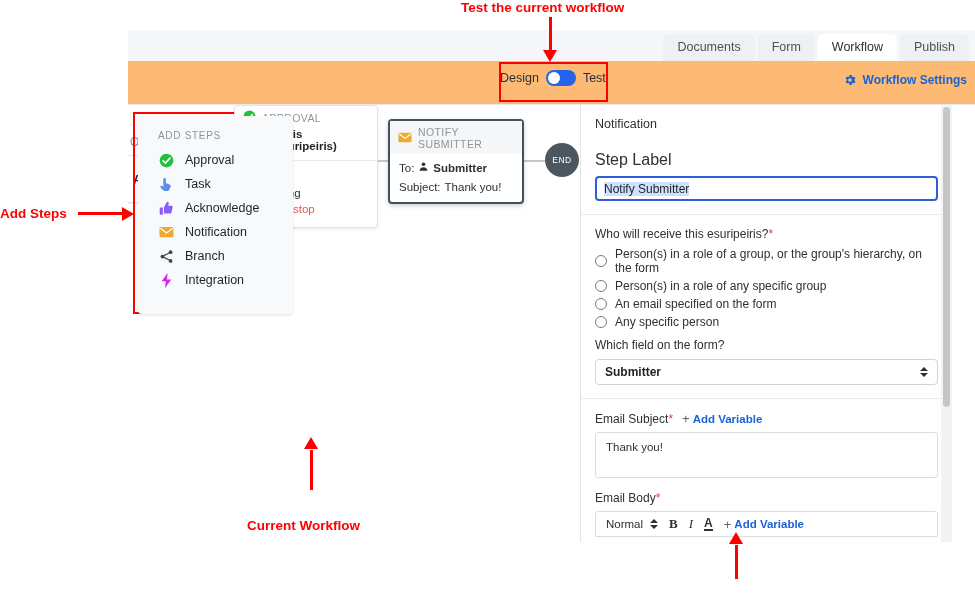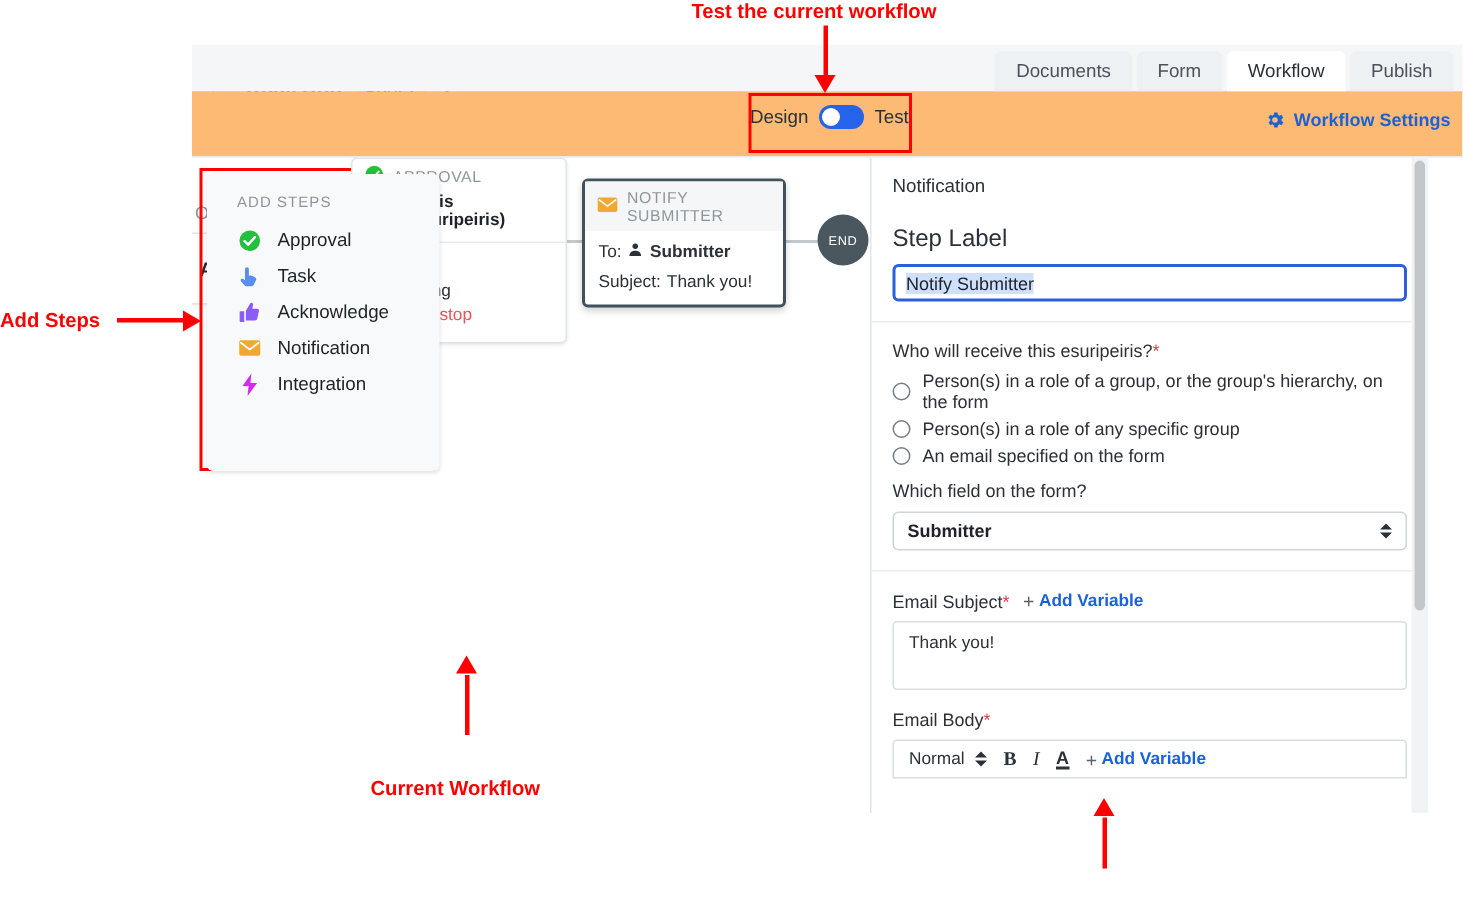--- a/index.html
+++ b/index.html
@@ -382,20 +382,32 @@
         <div class="as-item">
           <span class="as-ico">
             <svg width="15" height="12" viewBox="0 0 24 18">
                 <rect x="0.8" y="0.8" width="22.4" height="16.4" rx="2" fill="#f0a830"></rect>
                 <polyline points="2.5,3.5 12,10.5 21.5,3.5" fill="none" stroke="#fff" stroke-width="2" stroke-linecap="round" stroke-linejoin="round"></polyline>
               </svg>
           </span>
           <span>Notification</span>
         </div>
 
+        <div class="as-item">
+          <span class="as-ico">
+            <svg width="15" height="15" viewBox="0 0 24 24" fill="#3b4650">
+                <circle cx="18.5" cy="5" r="3"></circle>
+                <circle cx="18.5" cy="19" r="3"></circle>
+                <circle cx="5.5" cy="12" r="3"></circle>
+                <line x1="7.8" y1="10.6" x2="16.3" y2="6.3" stroke="#3b4650" stroke-width="1.8"></line>
+                <line x1="7.8" y1="13.4" x2="16.3" y2="17.7" stroke="#3b4650" stroke-width="1.8"></line>
+              </svg>
+          </span>
+          <span>Branch</span>
+        </div>
 
         <div class="as-item">
           <span class="as-ico">
             <svg width="13" height="15" viewBox="0 0 14 20" fill="#d926f0">
                 <polygon points="8.5,0 0.5,11 6,11 5,20 13.5,8.5 7.6,8.5"></polygon>
               </svg>
           </span>
           <span>Integration</span>
         </div>
       </div>
@@ -419,20 +431,24 @@
             <span class="rd"></span>
             <span>Person(s) in a role of a group, or the group's hierarchy, on the form</span>
           </div>
           <div class="radio-row">
             <span class="rd"></span>
             <span>Person(s) in a role of any specific group</span>
           </div>
           <div class="radio-row">
             <span class="rd"></span>
             <span>An email specified on the form</span>
+          </div>
+          <div class="radio-row">
+            <span class="rd"></span>
+            <span>Any specific person</span>
           </div>
 
           <div class="which">Which field on the form?</div>
           <div class="select-box">
             <span>Submitter</span>
             <span class="spin">
                 <i class="up"></i>
                 <i class="dn"></i>
               </span>
           </div>

